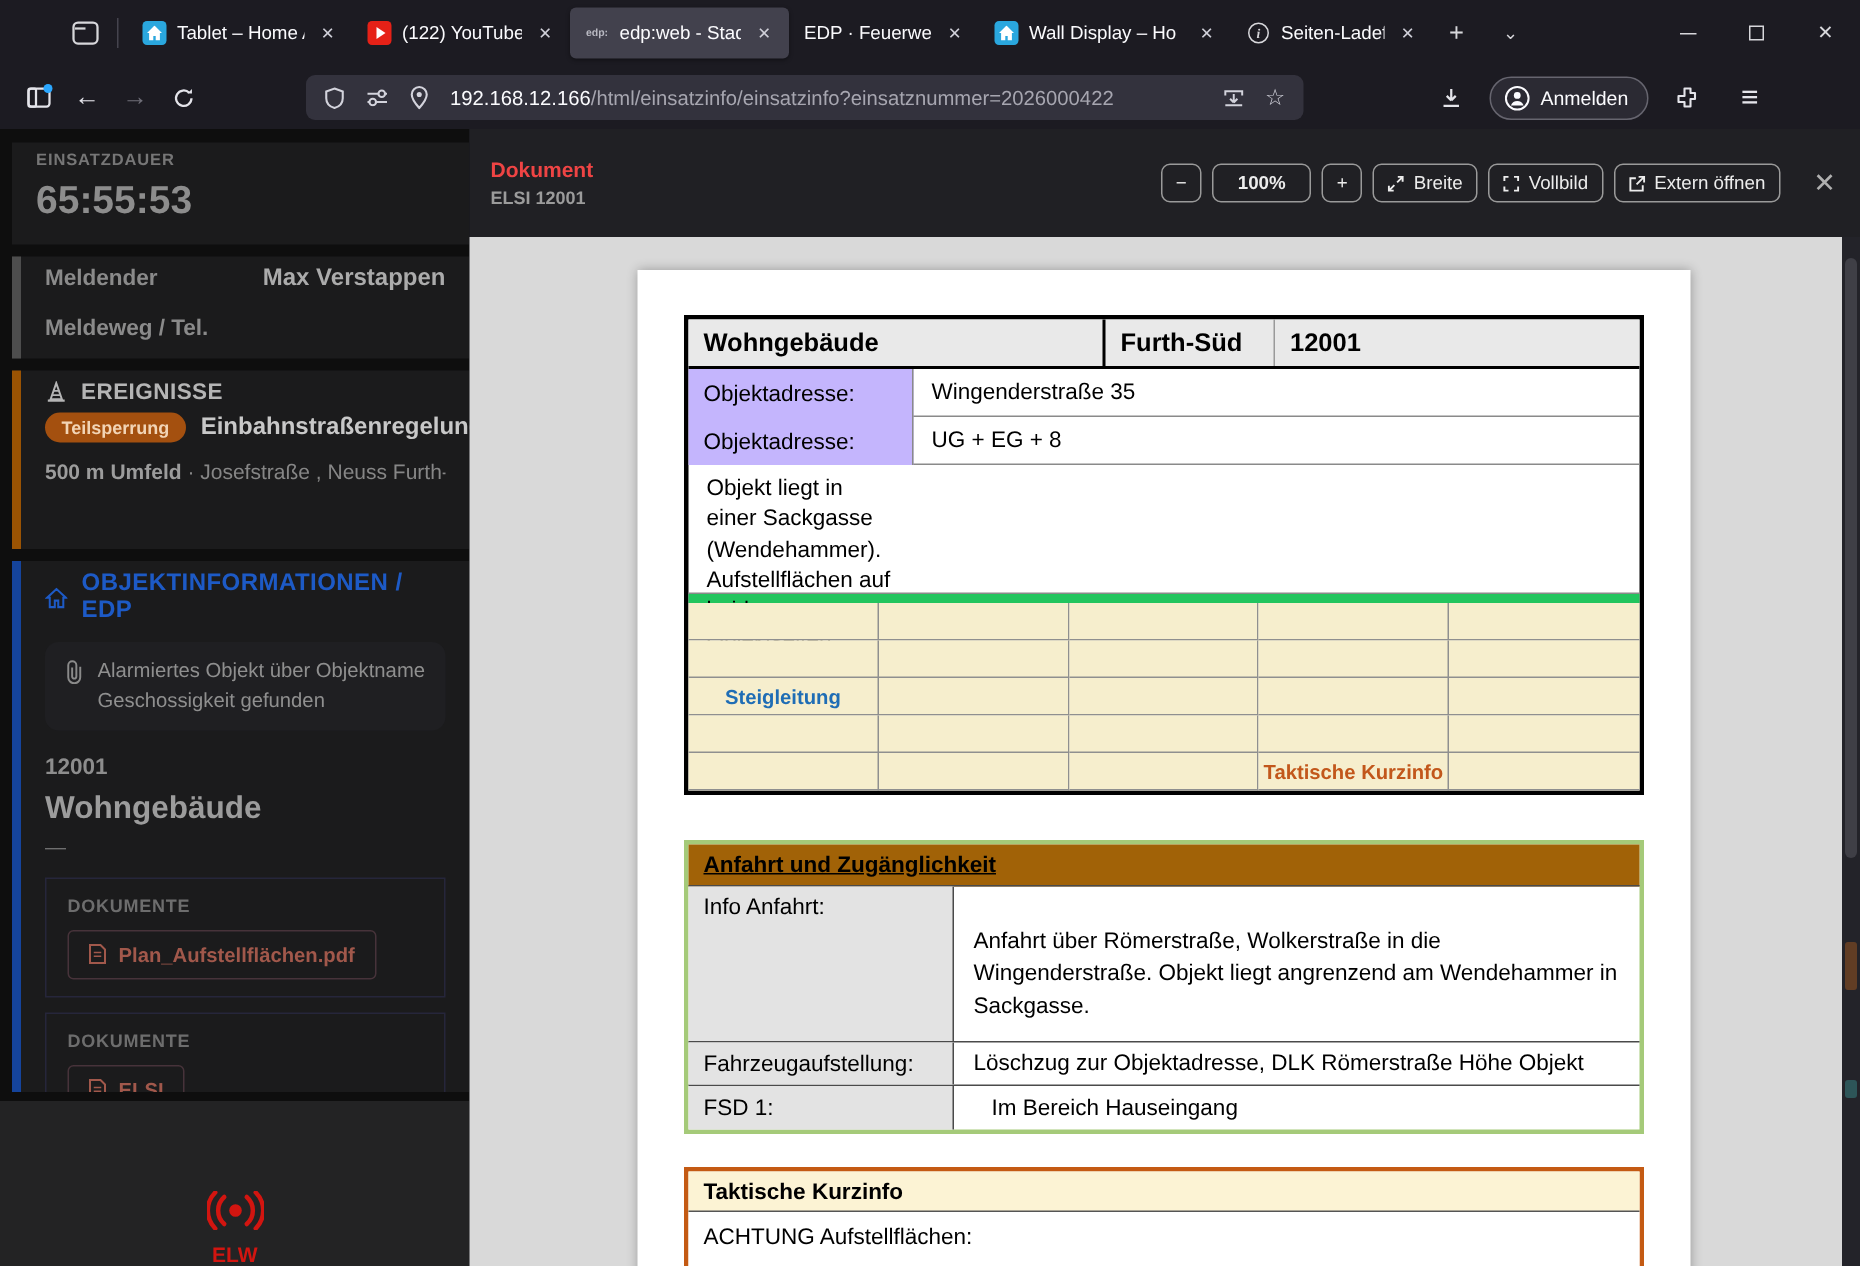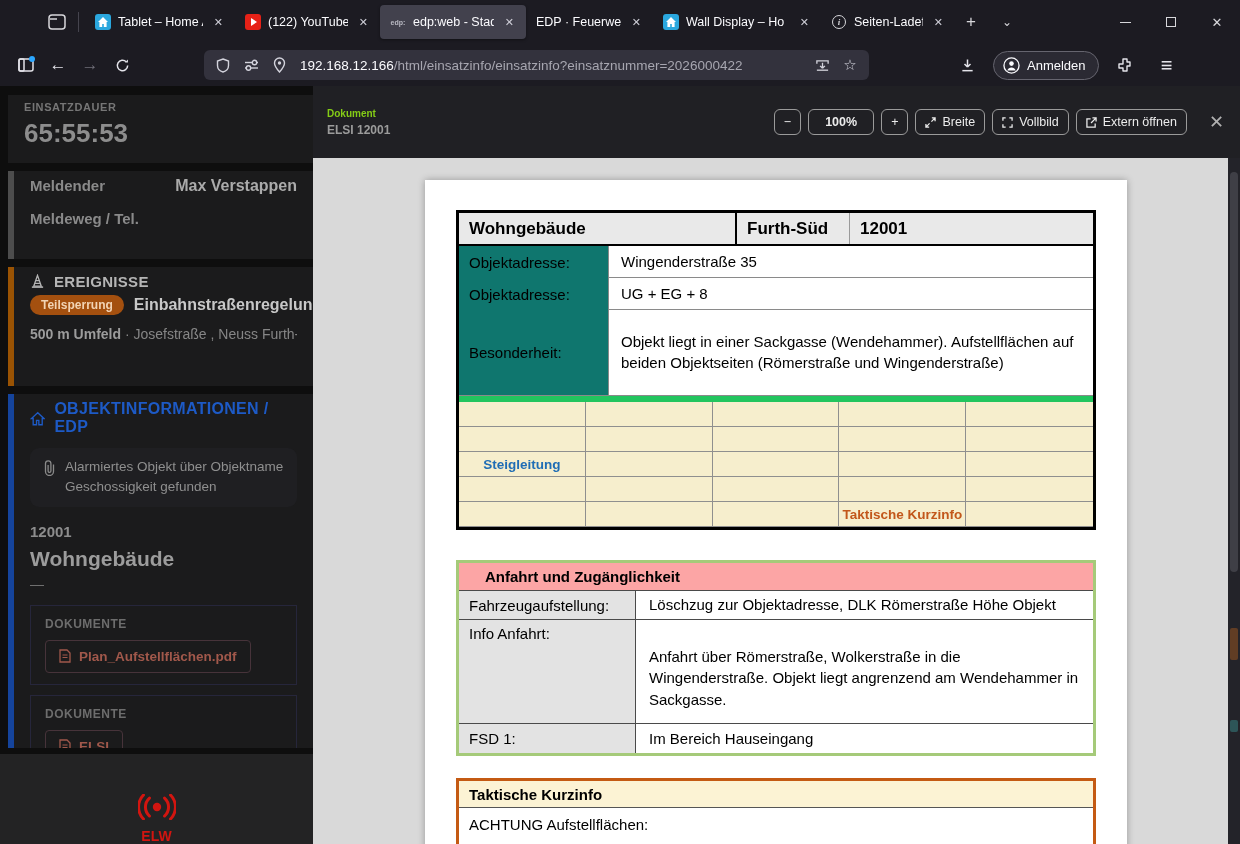--- a/index.html
+++ b/index.html
@@ -48,21 +48,21 @@
   
   .content { flex:1; display:flex; min-height:0; }
 
   
   .sidebar { width:313px; background:#0e0e0e; display:flex; flex-direction:column; flex-shrink:0; overflow:hidden; }
   .card { background:#1b1b1c; margin:8px 0 0 8px; }
   .card.pad { padding:6px 16px; }
   .einsatz { height:68px; margin-top:9px; }
   .einsatz .lbl { font-size:11px; font-weight:bold; letter-spacing:.6px; color:#767676; }
   .einsatz .val { font-size:26px; font-weight:bold; color:#8d8d8d; margin-top:5px; }
-  .melder { height:88px; border-left:6px solid #4d4d4d; }
+  .melder { height:68px; border-left:6px solid #4d4d4d; }
   .melder-row { display:flex; justify-content:space-between; align-items:baseline; }
   .melder-lbl { font-size:15px; font-weight:bold; color:#8a8a8a; }
   .melder-val { font-size:16px; font-weight:bold; color:#ababab; }
   .melder-row2 { margin-top:15px; }
   .ereignisse { height:119px; border-left:6px solid #9a5303; }
   .sec-title { display:flex; align-items:center; gap:9px; font-size:15px; font-weight:bold; color:#b5b5b5; letter-spacing:.3px; }
   .ev-row { display:flex; align-items:center; gap:10px; margin-top:5px; }
   .badge { background:#a4500f; color:#f2d4b5; font-size:12px; font-weight:bold; padding:3px 11px; border-radius:10px; white-space:nowrap; }
   .ev-name { font-size:16px; font-weight:bold; color:#c8c8c8; white-space:nowrap; }
   .ev-meta { margin-top:11px; font-size:14px; color:#868686; white-space:nowrap; overflow:hidden; }
@@ -79,57 +79,57 @@
   .docbox + .docbox { margin-top:10px; }
   .doc-lbl { font-size:12px; font-weight:bold; letter-spacing:.5px; color:#6d6d6d; }
   .docbtn { margin-top:9px; display:inline-flex; align-items:center; gap:8px; border:1px solid #47333a; border-radius:4px; padding:8px 13px;
             color:#a1584b; font-size:13.5px; font-weight:bold; background:transparent; }
   .elw { flex:1; margin:6px 0 0 0; background:#232324; display:flex; flex-direction:column; align-items:center; justify-content:flex-end; gap:8px; }
   .elw-lbl { color:#d21510; font-weight:bold; font-size:14px; }
 
   
   .main { flex:1; display:flex; flex-direction:column; min-width:0; }
   .doc-header { height:72px; background:#202024; display:flex; align-items:center; padding:0 0 0 14px; flex-shrink:0; }
-  .dh-title { font-size:10px; font-weight:bold; color:#84cc16; }
+  .dh-title { font-size:14px; font-weight:bold; color:#ef4444; }
   .dh-sub { font-size:12px; font-weight:bold; color:#9b9b9b; margin-top:4px; }
   .dh-tools { margin-left:auto; display:flex; align-items:center; gap:7px; }
   .toolbtn { height:26px; min-width:26px; border:1px solid #9a9a9a; border-radius:6px; background:transparent; color:#ececec;
              font-size:12.5px; display:flex; align-items:center; justify-content:center; gap:6px; padding:0 9px; white-space:nowrap; }
   .toolbtn.zoomlvl { font-weight:bold; min-width:66px; }
   .dh-close { color:#b0b0b0; font-size:18px; margin:0 16px 0 15px; }
 
   .main-body { flex:1; display:flex; min-height:0; }
   .viewer { flex:1; background:#d9d9d9; position:relative; overflow:hidden; }
   .page { position:absolute; left:112px; top:22px; width:702px; height:720px; background:#fff; box-shadow:0 0 7px rgba(0,0,0,.3); }
 
   
   .tbl { position:absolute; left:31px; width:640px; color:#000; }
   .tbl-main { top:30px; border:3px solid #000; }
   .tm-head { display:grid; grid-template-columns:278px 113px 1fr; height:33px; background:#e9e9e9; border-bottom:2px solid #000; }
   .tm-head > div { display:flex; align-items:center; padding-left:10px; font-size:17px; font-weight:bold; }
   .tm-head .c1 { border-right:2px solid #000; }
   .tm-head .c2 { border-right:1.5px solid #9a9a9a; }
   .trow { display:grid; grid-template-columns:150px 1fr; border-bottom:1px solid #8a8a8a; }
   .trow:last-of-type { border-bottom:none; }
-  .trow .tl { background:#0f766e; border-right:1px solid #8a8a8a; display:flex; align-items:center; padding-left:10px; font-size:15px; }
+  .trow .tl { background:#c4b5fd; border-right:1px solid #8a8a8a; display:flex; align-items:center; padding-left:10px; font-size:15px; }
   .trow .tv { display:flex; align-items:center; padding:6px 12px; font-size:15px; line-height:1.35; }
   .h32 { height:32px; } .h86 { height:86px; }
   .ygrid { display:grid; grid-template-columns:repeat(5,1fr); grid-auto-rows:25px; border-top:6px solid #22c55e; }
   .ycell { background:#f6eecd; border-right:1px solid #8f8f8f; border-bottom:1px solid #8f8f8f;
            display:flex; align-items:center; justify-content:center; font-size:13.5px; font-weight:bold; }
   .ycell:nth-child(5n) { border-right:none; }
   .ycell.blue { color:#1f6db5; }
   .ycell.orange { color:#c2571b; }
 
   
   .tbl-green { top:380px; border:3px solid #a5ca79; }
-  .tg-head { height:28px; background:#fca5a5; border-bottom:1px solid #4a4a4a; display:flex; align-items:center; padding-left:26px;
-             font-size:15px; font-weight:bold; }
+  .tg-head { height:28px; background:#a16207; border-bottom:1px solid #4a4a4a; display:flex; align-items:center; padding-left:10px;
+             font-size:15px; font-weight:bold;text-decoration:underline; }
   .grow { display:grid; grid-template-columns:177px 1fr; border-bottom:1px solid #4a4a4a; }
-  .grow:last-of-type { border-bottom:none; }
+  .grow:last-of-type { border-bottom:none;gap:12px; }
   .grow .tl { background:#e3e3e3; border-right:1px solid #4a4a4a; padding:5px 0 0 10px; font-size:15px; }
   .grow .tv { padding:5px 12px 0 13px; font-size:15px; line-height:1.42; }
   .grow.info { height:104px; } .grow.info .tv { padding-top:26px; }
   .grow.one { height:29px; } .grow.one .tl, .grow.one .tv { display:flex; align-items:center; padding-top:0; }
   .grow.one .tl { padding-left:10px; }
 
   
   .tbl-orange { top:598px; border:3px solid #c45a13; }
   .to-head { height:27px; background:#fcf3d4; border-bottom:1px solid #555; display:flex; align-items:center; padding-left:10px;
              font-size:15px; font-weight:bold; }
@@ -432,21 +432,20 @@
               </div>
               <div class="trow h32">
                 <div class="tl">Objektadresse:</div>
                 <div class="tv">Wingenderstraße 35</div>
               </div>
               <div class="trow h32">
                 <div class="tl">Objektadresse:</div>
                 <div class="tv">UG + EG + 8</div>
               </div>
               <div class="trow h86">
-                <div class="tl">Besonderheit:</div>
                 <div class="tv">Objekt liegt in einer Sackgasse (Wendehammer). Aufstellflächen auf beiden Objektseiten (Römerstraße und Wingenderstraße)</div>
               </div>
               <div class="ygrid">
                 <div class="ycell"></div>
                   <div class="ycell"></div>
                   <div class="ycell"></div>
                   <div class="ycell"></div>
                   <div class="ycell"></div>
                 <div class="ycell"></div>
                   <div class="ycell"></div>
@@ -466,27 +465,27 @@
                 <div class="ycell"></div>
                   <div class="ycell"></div>
                   <div class="ycell"></div>
                   <div class="ycell orange">Taktische Kurzinfo</div>
                   <div class="ycell"></div>
               </div>
             </div>
 
             <div class="tbl tbl-green">
               <div class="tg-head">Anfahrt und Zugänglichkeit</div>
+              <div class="grow info">
+                <div class="tl">Info Anfahrt:</div>
+                <div class="tv">Anfahrt über Römerstraße, Wolkerstraße in die Wingenderstraße. Objekt liegt angrenzend am Wendehammer in Sackgasse.</div>
+              </div>
               <div class="grow one">
                 <div class="tl">Fahrzeugaufstellung:</div>
                 <div class="tv">Löschzug zur Objektadresse, DLK Römerstraße Höhe Objekt</div>
-              </div>
-              <div class="grow info">
-                <div class="tl">Info Anfahrt:</div>
-                <div class="tv">Anfahrt über Römerstraße, Wolkerstraße in die Wingenderstraße. Objekt liegt angrenzend am Wendehammer in Sackgasse.</div>
               </div>
               <div class="grow one">
                 <div class="tl">FSD 1:</div>
                 <div class="tv">Im Bereich Hauseingang</div>
               </div>
             </div>
 
             <div class="tbl tbl-orange">
               <div class="to-head">Taktische Kurzinfo</div>
               <div class="to-row">ACHTUNG Aufstellflächen:</div>

